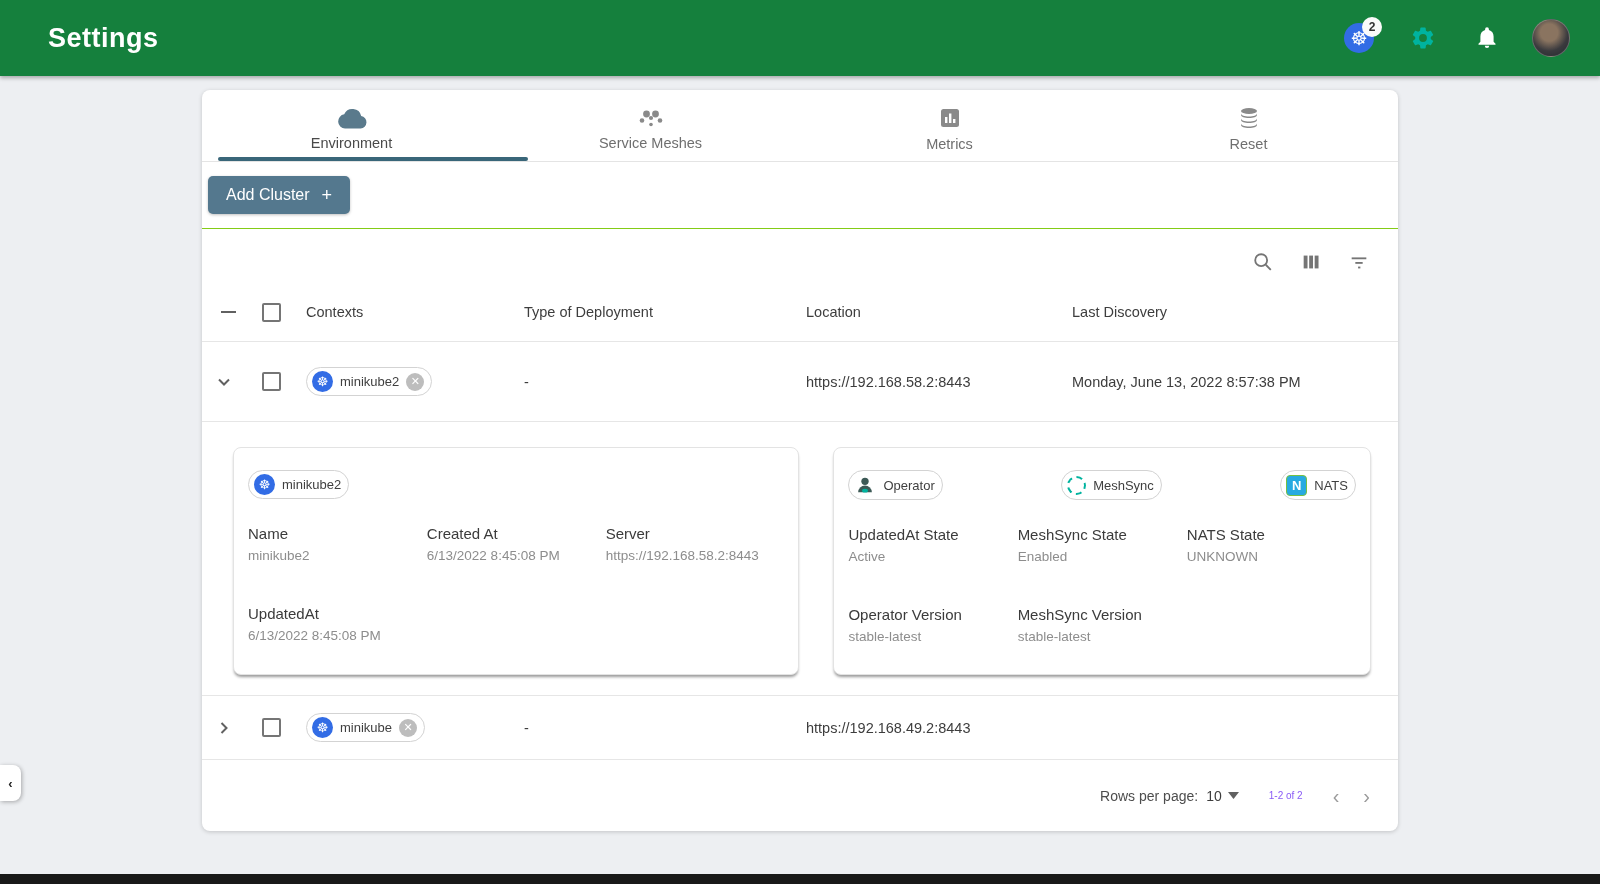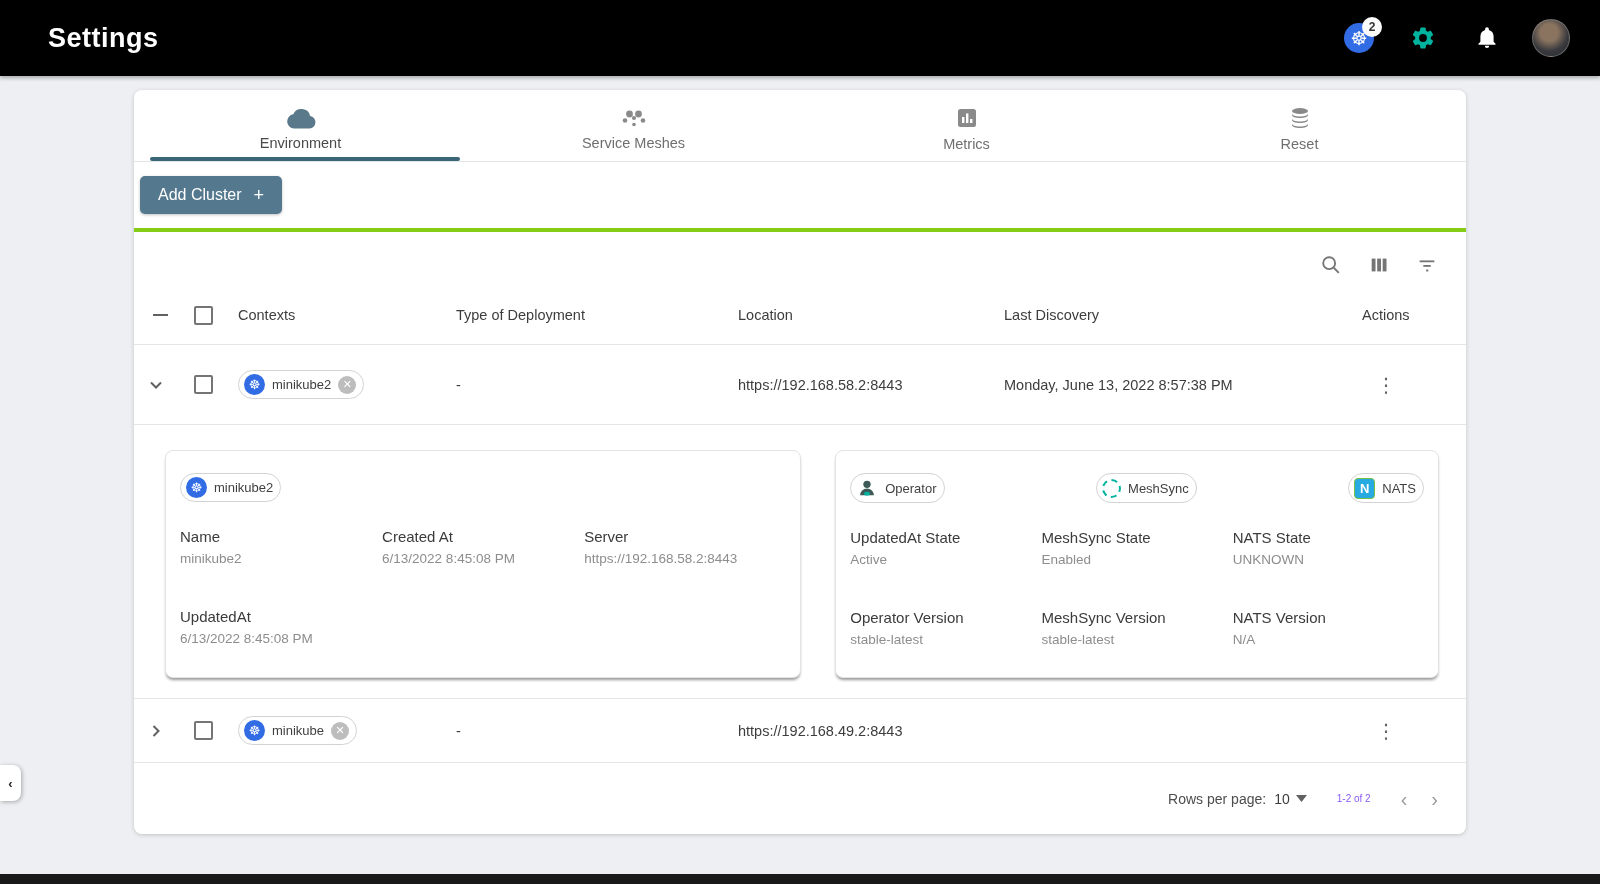--- a/index.html
+++ b/index.html
@@ -6,21 +6,21 @@
   html,body { width:1600px; height:884px; }
   body {
     font-family:"Liberation Sans", sans-serif;
     background:#edeff2;
     overflow:hidden;
     position:relative;
   }
 
   
   .app-bar {
-    height:76px; background:#000000;
+    height:76px; background:#15803d;
     display:flex; align-items:center; justify-content:space-between;
     padding:0 30px 0 48px;
     box-shadow:0 2px 4px rgba(0,0,0,.3);
     position:relative; z-index:5;
   }
   .app-title { color:#ffffff; font-size:27px; font-weight:bold; letter-spacing:.5px; }
   .bar-actions { display:flex; align-items:center; gap:26px; }
   .icon-btn { position:relative; width:38px; height:38px; display:flex; align-items:center; justify-content:center; cursor:pointer; }
   .k8s-circle {
     width:30px; height:30px; border-radius:50%; background:#326CE5;
@@ -35,38 +35,38 @@
   }
   .avatar {
     width:38px; height:38px; border-radius:50%;
     background:radial-gradient(circle at 45% 35%, #8a7460 0 28%, #3a3a3e 60%, #23272b 100%);
     border:1px solid rgba(255,255,255,.25); cursor:pointer;
   }
 
   
   .page { padding:14px 0 0 0; }
   .card {
-    width:1332px; margin:0 auto; background:#ffffff; border-radius:8px;
+    width:1196px; margin:0 auto; background:#ffffff; border-radius:8px;
     box-shadow:0 1px 4px rgba(0,0,0,.18);
     overflow:hidden; position:relative;
   }
 
   
   .tabs { display:flex; position:relative; height:71px; }
   .tab {
     flex:1; display:flex; flex-direction:column; align-items:center; justify-content:center;
     gap:6px; cursor:pointer; padding-top:6px;
   }
   .tab .t-label { font-size:14.5px; color:#6f6f6f; }
   .tab.active .t-label { color:#4a4a4a; }
   .tab-indicator { position:absolute; bottom:0; height:4px; background:#396679; border-radius:2px; left:16px; width:310px; }
   .tabs-divider { height:1px; background:#e4e4e4; }
 
   
-  .add-row { padding:14px 0 14px 6px; border-bottom:4px solid #84cc16; }
+  .add-row { padding:14px 0 14px 6px; border-bottom:1px solid #84cc16; }
   .add-btn {
     background:#54788e; color:#fff; border:none; border-radius:5px;
     font-size:16px; padding:10px 18px; display:inline-flex; align-items:center; gap:12px;
     cursor:pointer; font-family:inherit; box-shadow:0 1px 3px rgba(0,0,0,.25);
   }
   .add-btn .plus { font-size:18px; line-height:1; }
 
   
   .tbl-toolbar { display:flex; justify-content:flex-end; align-items:center; gap:22px; padding:20px 26px 8px 0; }
   .tool-icon { width:26px; height:26px; display:flex; align-items:center; justify-content:center; cursor:pointer; }
@@ -350,24 +350,20 @@
             <div class="f-value">UNKNOWN</div>
           </div>
           <div class="fld">
             <div class="f-label">Operator Version</div>
             <div class="f-value">stable-latest</div>
           </div>
           <div class="fld">
             <div class="f-label">MeshSync Version</div>
             <div class="f-value">stable-latest</div>
           </div>
-          <div class="fld">
-            <div class="f-label">NATS Version</div>
-            <div class="f-value">N/A</div>
-          </div>
         </div>
       </div>
     </div>
 
     <div class="grid-row trow r2">
       <div class="expander">
         <svg width="16" height="16" viewBox="0 0 16 16">
           <polyline points="5.5,3 10.5,8 5.5,13" fill="none" stroke="#616161" stroke-width="2"></polyline>
         </svg>
       </div>

